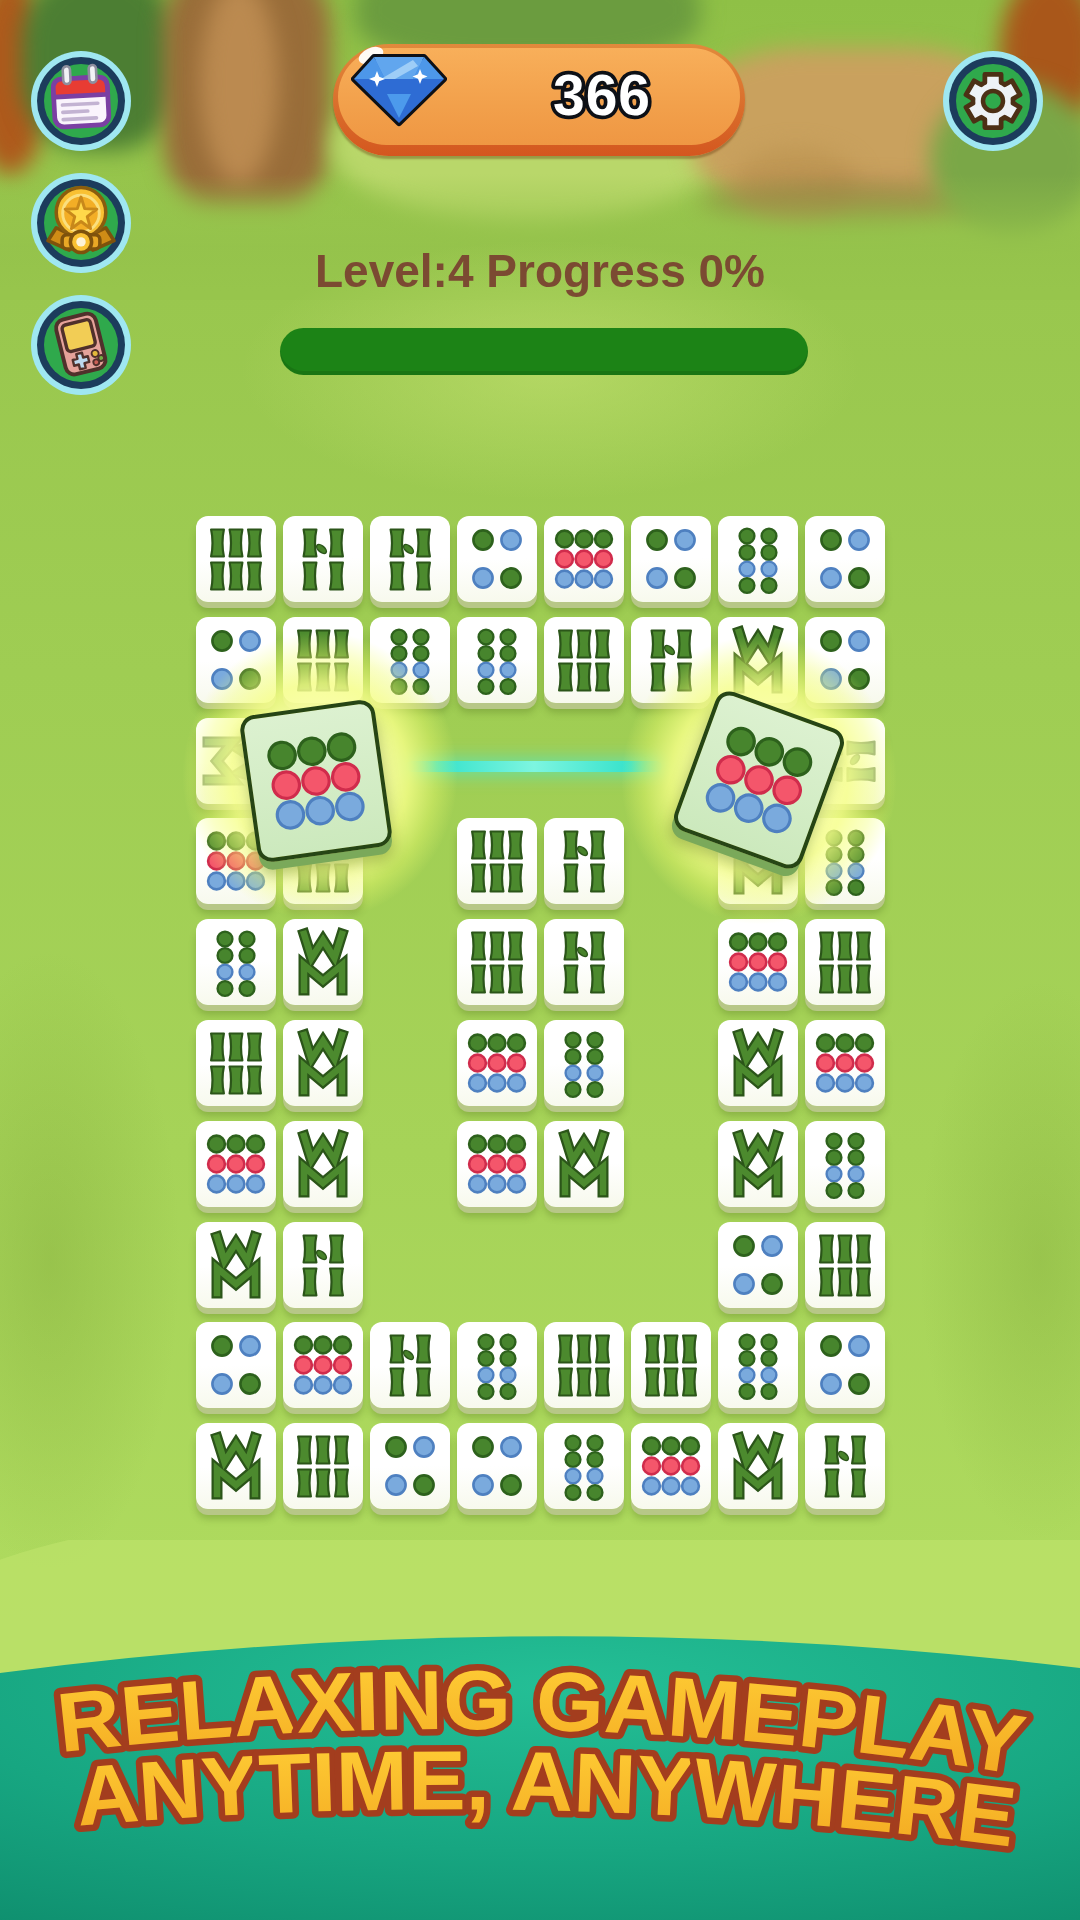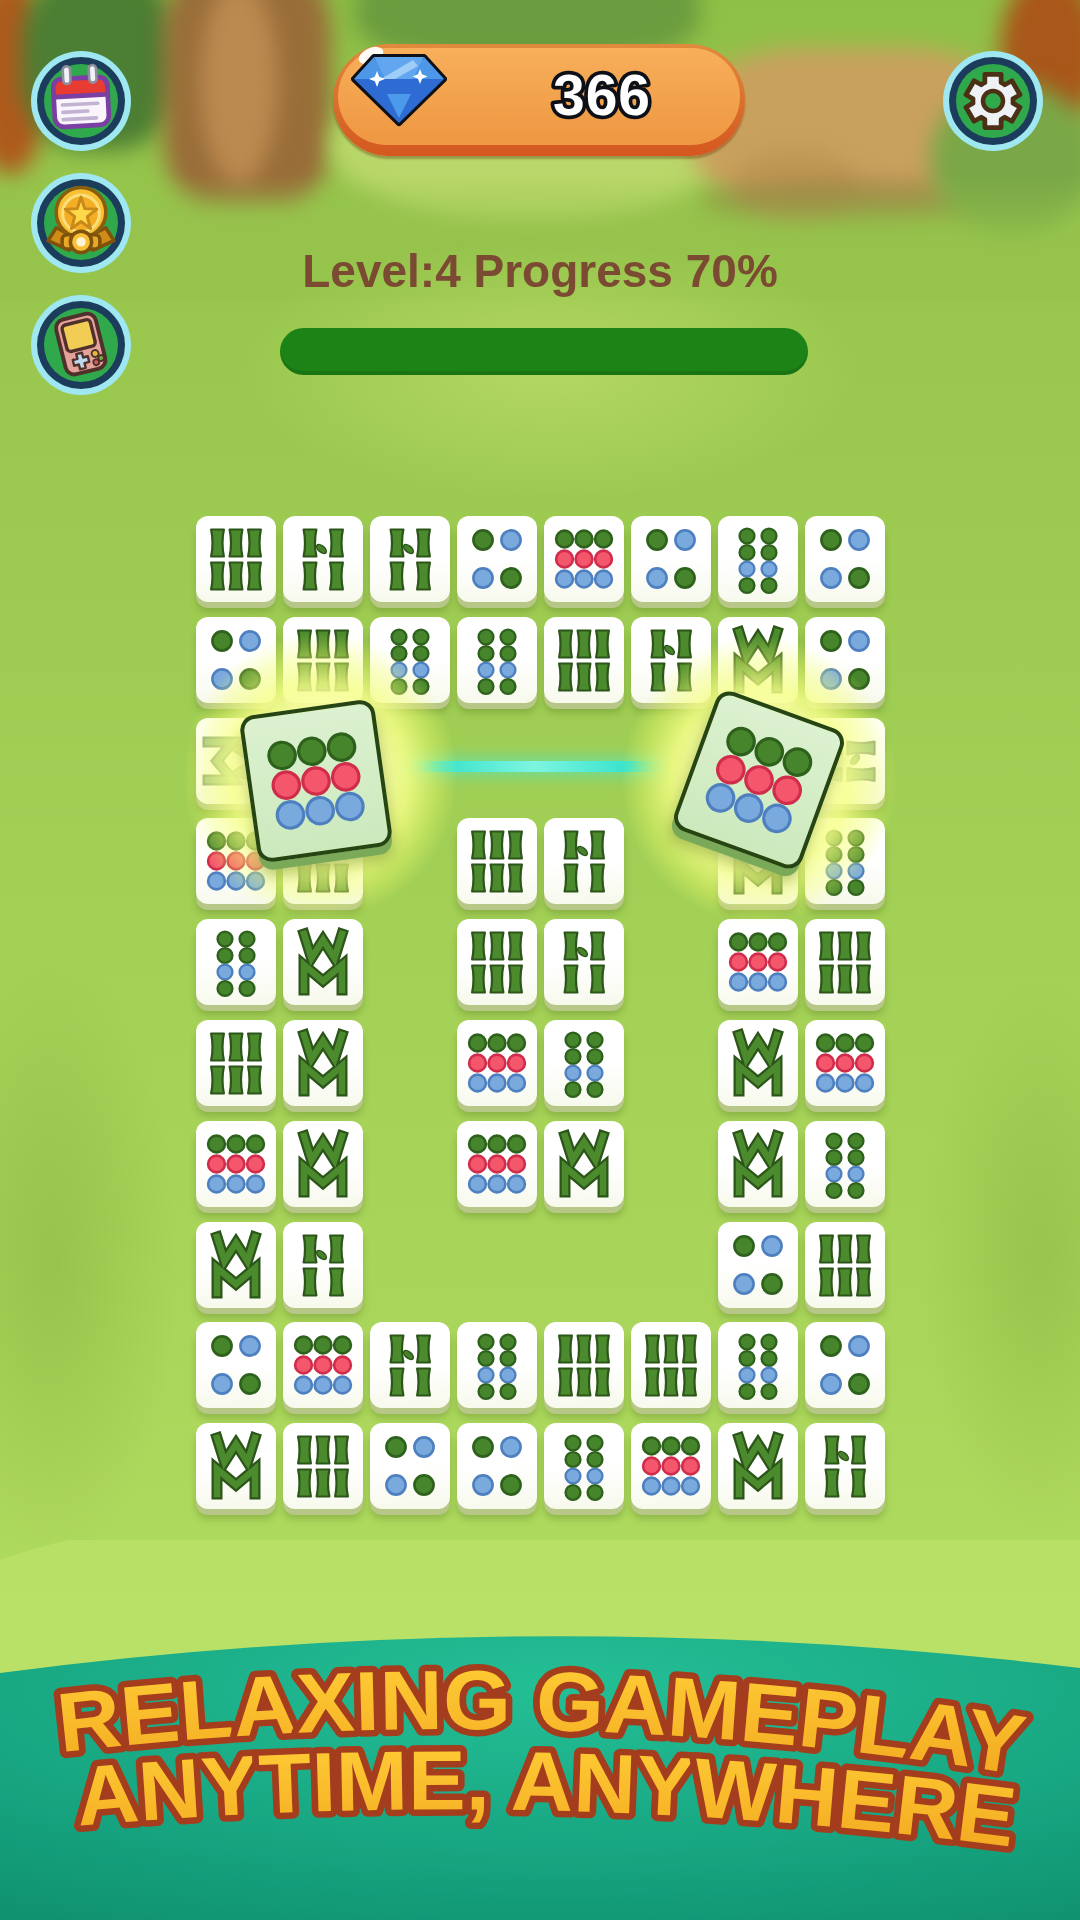--- a/index.html
+++ b/index.html
@@ -223,21 +223,21 @@
 <svg class="abs" style="left:941px;top:49px" width="104" height="104" viewBox="0 0 104 104">
   <circle cx="52" cy="52" r="50" fill="#9fe7f1"></circle>
   <circle cx="52" cy="52" r="44" fill="#1c3c5c"></circle>
   <circle cx="52" cy="52" r="37" fill="#2fa94c"></circle>
   <g transform="translate(52 52)">
     <path d="M-6.18,-13.89 L-6.14,-20.08 L6.14,-20.08 L6.18,-13.89 A15.2,15.2 0 0 1 8.93,-12.3 L14.32,-15.36 L20.46,-4.72 L15.12,-1.59 A15.2,15.2 0 0 1 15.12,1.59 L20.46,4.72 L14.32,15.36 L8.93,12.3 A15.2,15.2 0 0 1 6.18,13.89 L6.14,20.08 L-6.14,20.08 L-6.18,13.89 A15.2,15.2 0 0 1 -8.93,12.3 L-14.32,15.36 L-20.46,4.72 L-15.12,1.59 A15.2,15.2 0 0 1 -15.12,-1.59 L-20.46,-4.72 L-14.32,-15.36 L-8.93,-12.3 A15.2,15.2 0 0 1 -6.18,-13.89 Z" fill="#eef2f6" stroke="#4c3015" stroke-width="3.6" stroke-linejoin="round" transform="scale(1.32)"></path>
     <circle cx="0" cy="0" r="10" fill="#2fa94c" stroke="#4c3015" stroke-width="4.5"></circle>
   </g>
 </svg>
 
-<div class="abs" style="left:0;top:244px;width:1080px;text-align:center;font-weight:bold;font-size:46px;color:#7b4a32;letter-spacing:0px">Level:4 Progress 70%</div>
+<div class="abs" style="left:0;top:244px;width:1080px;text-align:center;font-weight:bold;font-size:46px;color:#7b4a32;letter-spacing:0px">Level:4 Progress 0%</div>
 
 <div class="abs" style="left:280px;top:328px;width:528px;height:47px;border-radius:24px;background:#1c8316;box-shadow:inset 0 -4px 0 rgba(0,0,0,.10)"></div>
 
 <div class="tile" style="left:196px;top:516px"><svg width="80" height="86" viewBox="0 0 80 86">
       <use href="#g-b3"></use>
     </svg></div>
 
 <div class="tile" style="left:283px;top:516px"><svg width="80" height="86" viewBox="0 0 80 86">
       <use href="#g-b2"></use>
     </svg></div>

